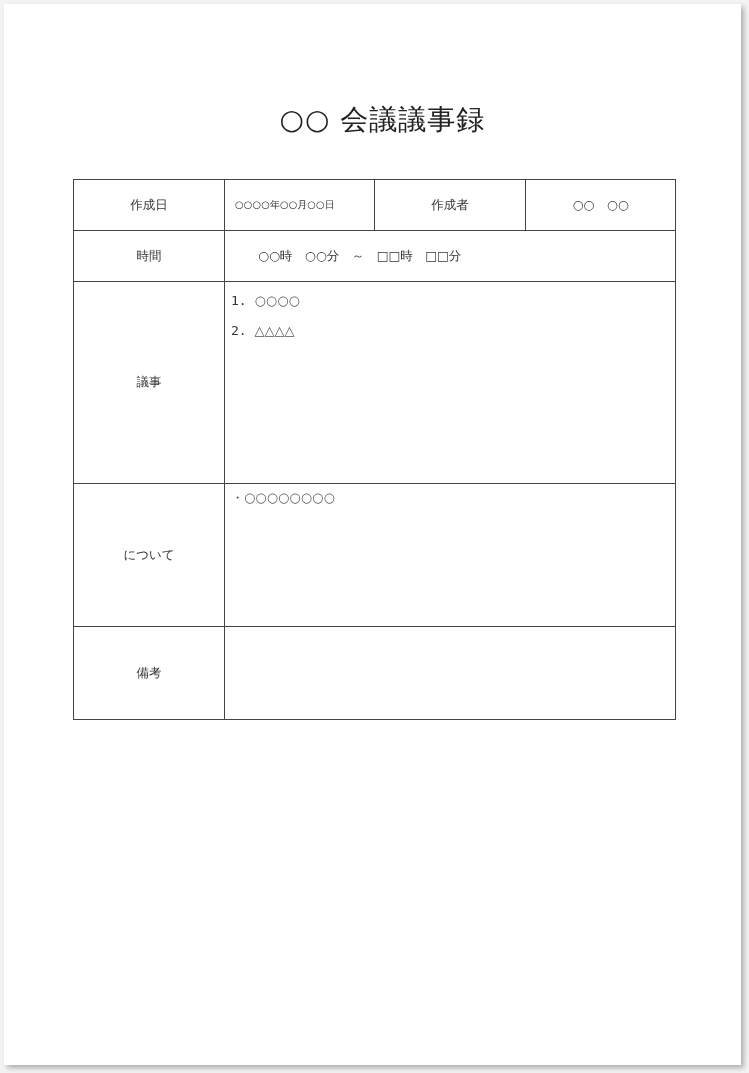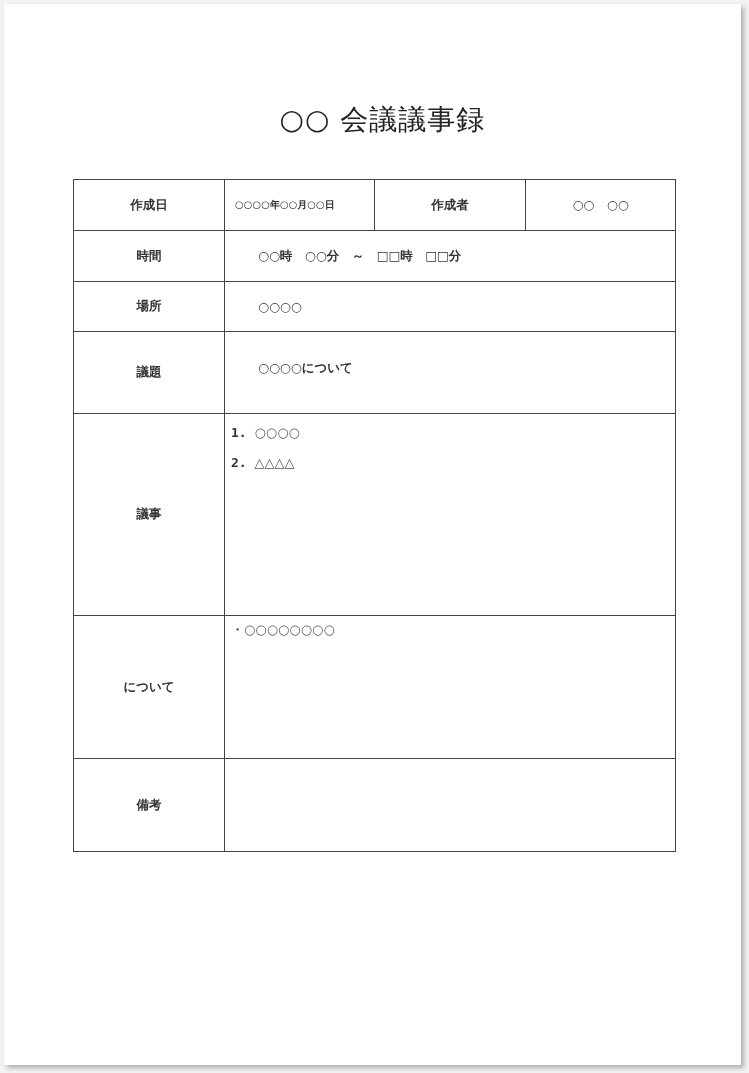--- a/index.html
+++ b/index.html
@@ -41,21 +41,20 @@
       top: 179px;
       width: 602px;
       border-collapse: collapse;
       table-layout: fixed;
     }
     table.minutes td {
       border: 1.3px solid #444;
       padding: 0;
       font-size: 12.5px;
       color: #333;
-      font-weight: bold;
     }
     td.label {
       text-align: center;
       vertical-align: middle;
     }
     td.value {
       vertical-align: middle;
       padding-left: 33px !important;
     }
     td.value.small {
@@ -110,28 +109,20 @@
       <tr style="height:51px">
     <td class="label">作成日</td>
     <td class="value small">○○○○年○○月○○日</td>
     <td class="label">作成者</td>
     <td class="center">○○　○○</td>
   </tr>
   <tr style="height:51px">
     <td class="label">時間</td>
     <td class="value" colspan="3">○○時　○○分　～　□□時　□□分</td>
   </tr>
-  <tr style="height:50px">
-    <td class="label">場所</td>
-    <td class="value" colspan="3">○○○○</td>
-  </tr>
-  <tr style="height:82px">
-    <td class="label">議題</td>
-    <td class="value" colspan="3" style="vertical-align:top; padding-top:28px;">○○○○について</td>
-  </tr>
   <tr style="height:202px">
     <td class="label">議事</td>
     <td class="top" colspan="3">
       <div class="list-line">
         <span>1.</span>
         <span class="mark">○○○○</span>
       </div>
       <div class="list-line">
         <span>2.</span>
         <span class="mark">△△△△</span>

